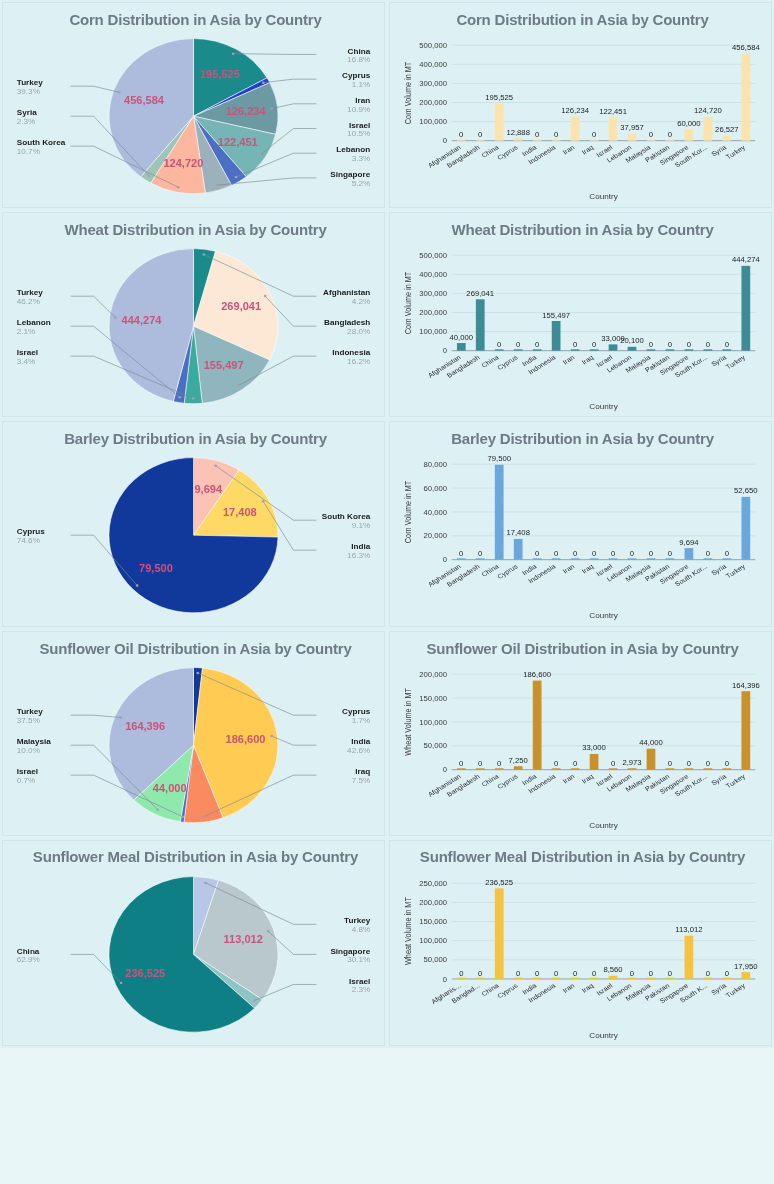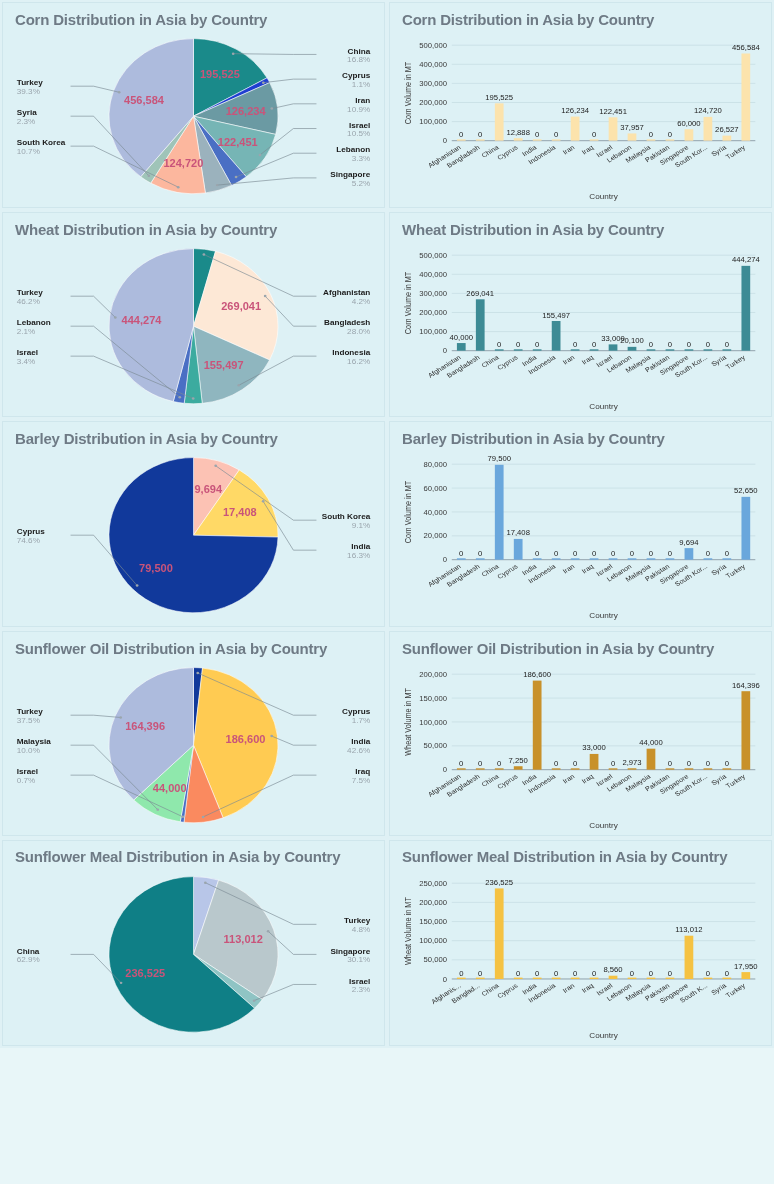--- a/index.html
+++ b/index.html
@@ -6,20 +6,21 @@
   html, body {
     margin: 0; padding: 0;
     width: 774px; height: 1184px;
     background: #e8f6f8;
     font-family: "Liberation Sans", sans-serif;
   }
   #dashboard {
     width: 774px; height: 1048px;
     display: flex; flex-direction: column;
     background: #dff1f5;
+    text-align: center;
   }
   .row {
     display: flex;
     flex: 1 1 0;
     min-height: 0;
   }
   .panel {
     flex: 1 1 50%;
     min-width: 0;
     background: #ddf1f5;

